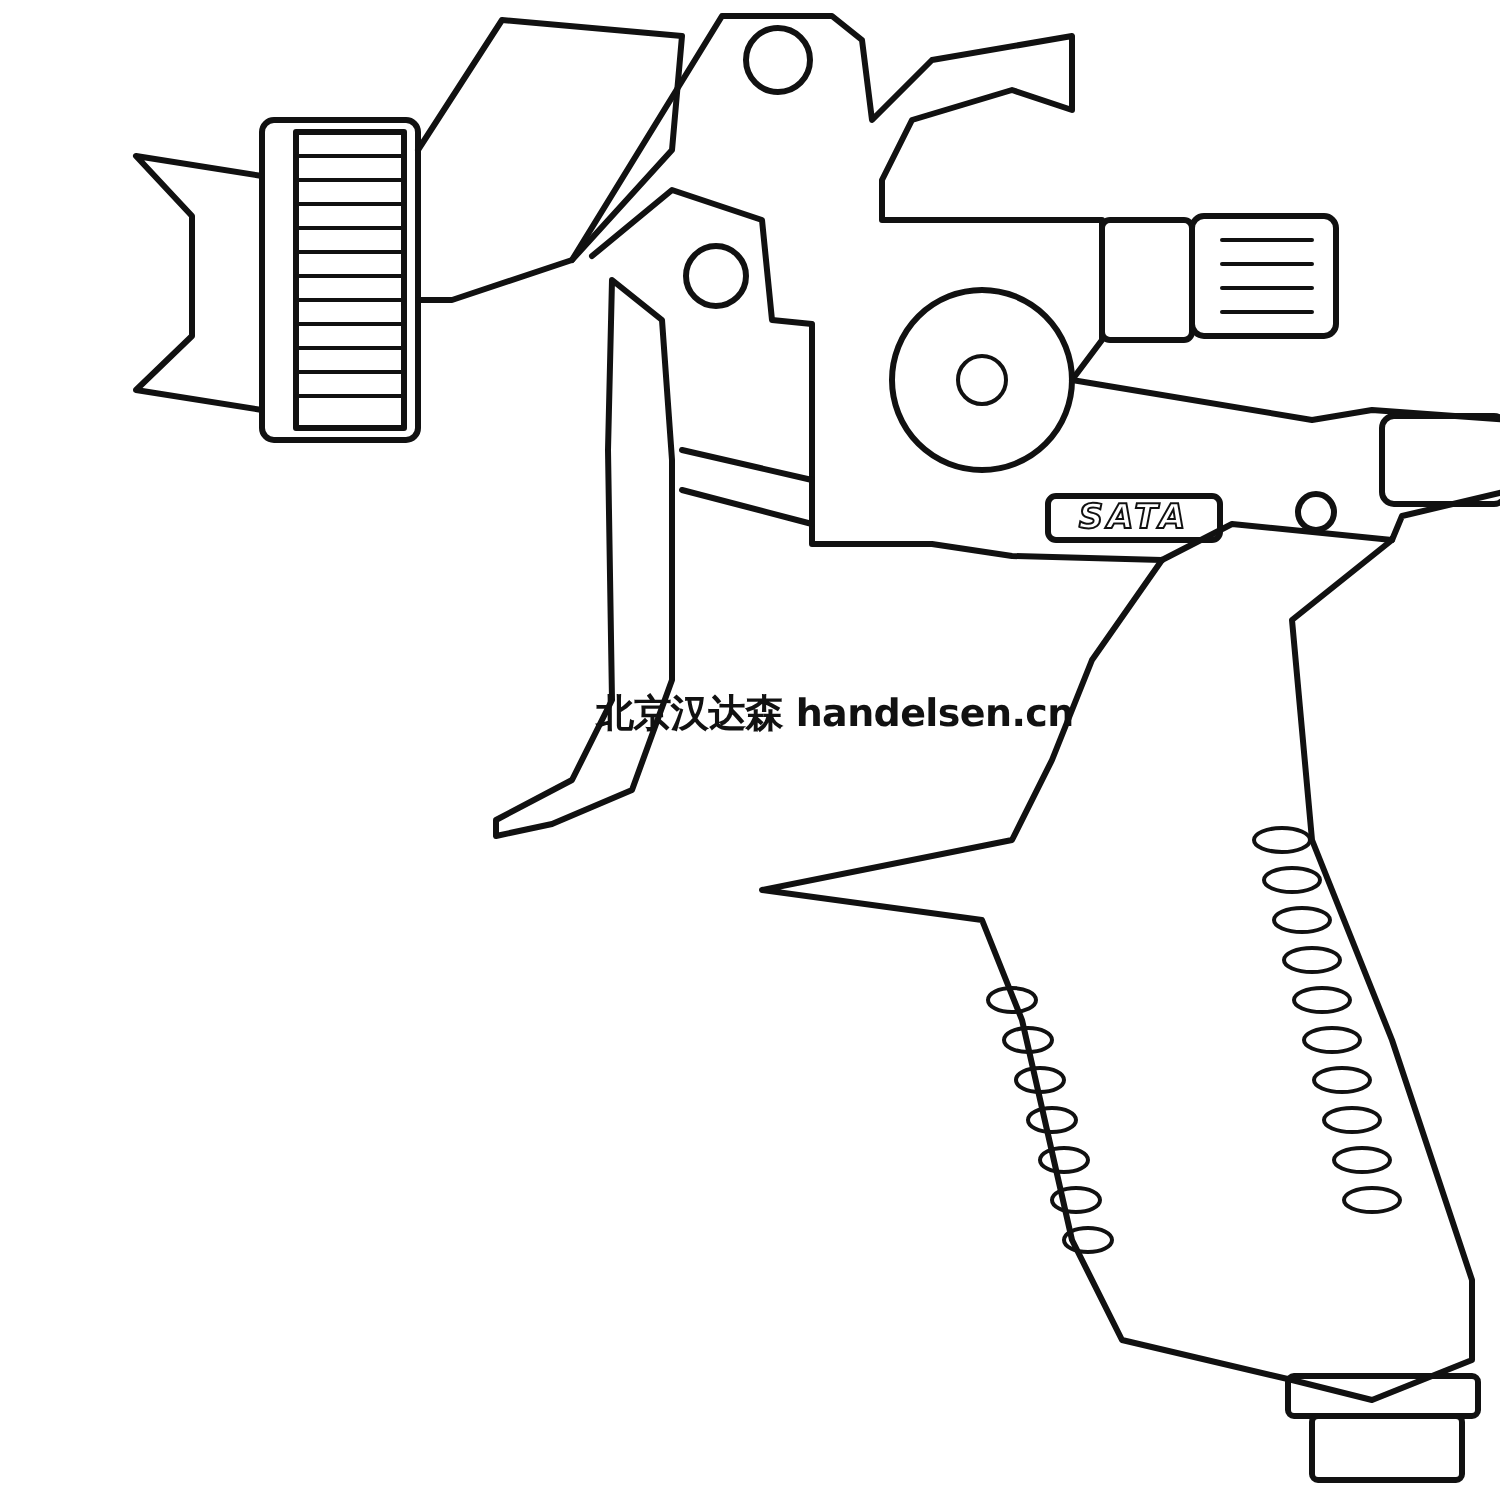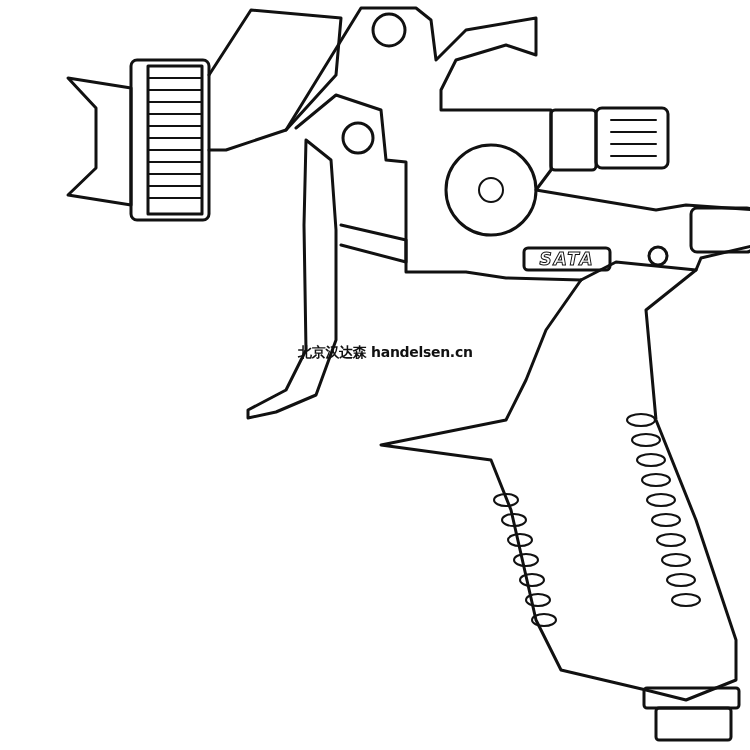--- a/index.html
+++ b/index.html
@@ -1,18 +1,18 @@
 <!DOCTYPE html>
 <html><head>
 <meta charset="utf-8">
 <style>
 html,body{margin:0;padding:0;background:#fff;}
 #stage{position:relative;width:750px;height:750px;overflow:hidden;background:#fff;margin-left:36px;}
 svg{position:absolute;left:0;top:0;}
-.wm{position:absolute;left:262px;top:344px;font-family:"DejaVu Sans",sans-serif;font-weight:bold;font-size:14px;color:#111;white-space:nowrap;letter-spacing:-0.3px;}
+.wm{position:absolute;left:262px;top:344px;font-family:"DejaVu Sans",sans-serif;font-weight:bold;font-size:19px;color:#111;white-space:nowrap;letter-spacing:-0.3px;}
 .badge{position:absolute;left:488px;top:248px;width:86px;height:22px;font-family:"DejaVu Sans",sans-serif;font-style:italic;font-weight:bold;font-size:17px;color:#fff;-webkit-text-stroke:1px #111;text-align:center;line-height:22px;letter-spacing:2px;}
 </style>
 </head>
 <body>
 
 <div id="stage">
 <svg width="750" height="750" viewBox="0 0 750 750" fill="none" stroke="#111" stroke-width="3" stroke-linejoin="round" stroke-linecap="round">
 
   <g>
     <path d="M32,78 L95,88 L95,205 L32,195 L60,168 L60,108 Z"></path>

